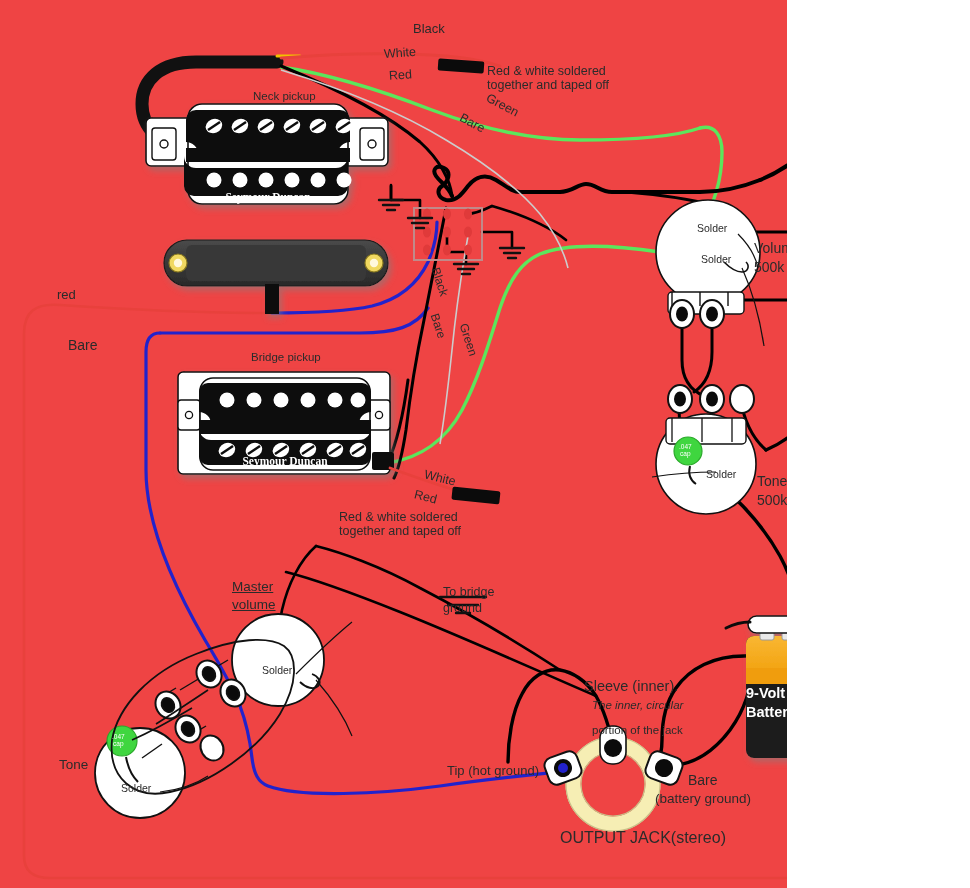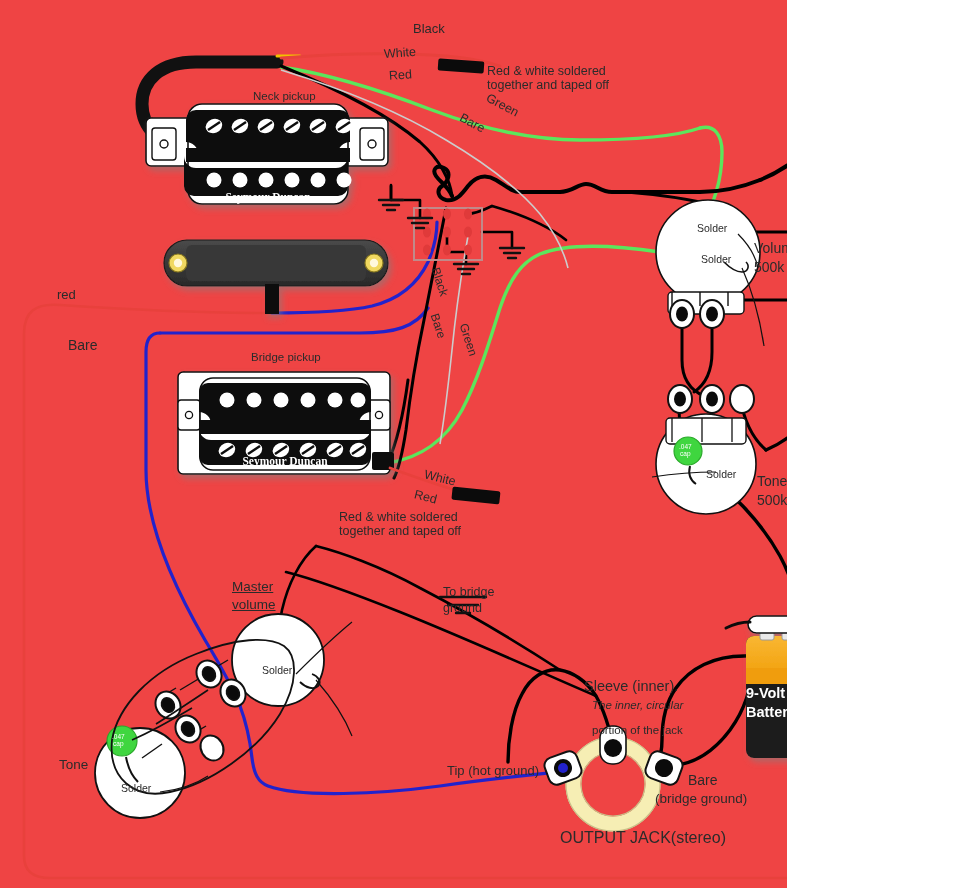--- a/index.html
+++ b/index.html
@@ -461,21 +461,21 @@
   <div class="lbl" style="left:121px; top:782px; font-size:10.5px;">Solder</div>
   <div class="lbl" style="left:112px; top:733px; font-size:6.5px; color:#ffffff; text-align:center; line-height:1.15;">.047
 cap</div>
 
   <div class="lbl" style="left:584px; top:678px; font-size:14.5px;">Sleeve (inner).</div>
   <div class="lbl" style="left:592px; top:699px; font-size:11.5px;font-style:italic;">The inner, circular</div>
   <div class="lbl" style="left:592px; top:724px; font-size:11.5px;">portion of the jack</div>
 
   <div class="lbl" style="left:447px; top:764px; font-size:13px;">Tip (hot ground)</div>
   <div class="lbl" style="left:688px; top:772px; font-size:14px;">Bare</div>
-  <div class="lbl" style="left:655px; top:791px; font-size:13.5px;">(bridge ground)</div>
+  <div class="lbl" style="left:655px; top:791px; font-size:13.5px;">(battery ground)</div>
   <div class="lbl" style="left:560px; top:829px; font-size:16px;">OUTPUT JACK(stereo)</div>
 
   <div class="lbl center" style="left:746px; top:684px; width:84px; font-size:14.5px; font-weight:bold; color:#ffffff; line-height:1.3;">9-Volt
 Battery</div>
   <div class="lbl center" style="left:851px; top:684px; width:84px; font-size:14.5px; font-weight:bold; color:#ffffff; line-height:1.3;">9-Volt
 Battery</div>
 
 </div>
 
 </body></html>

